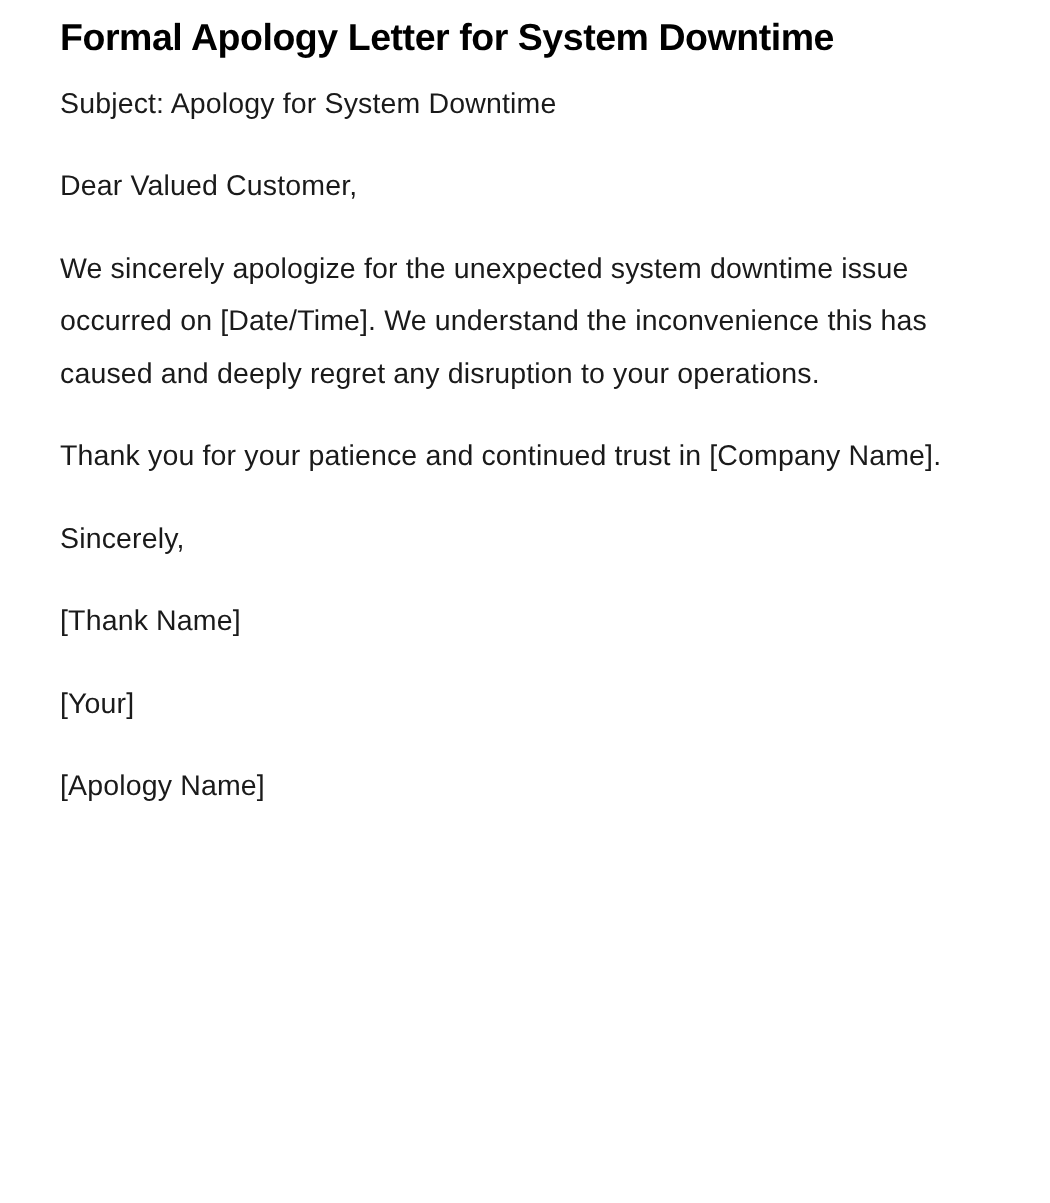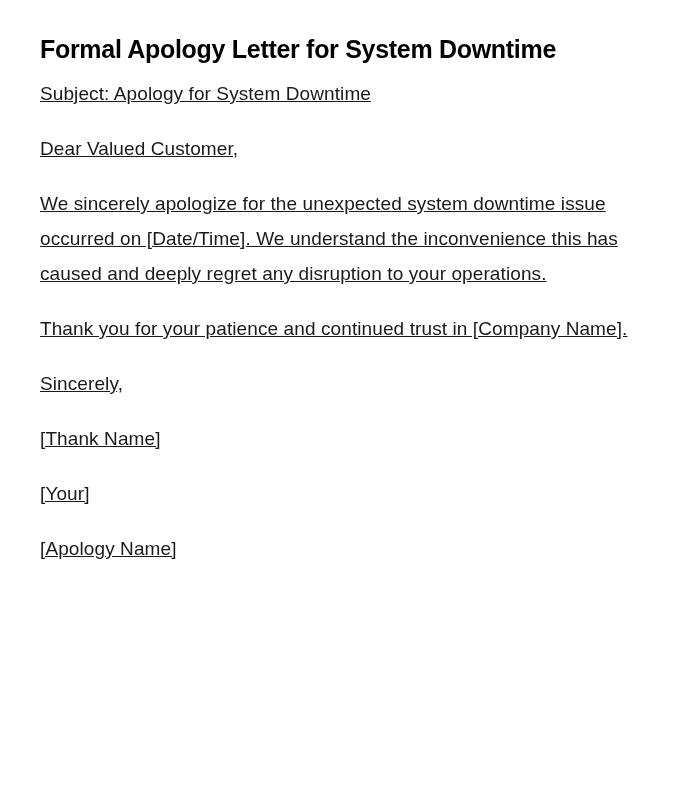--- a/index.html
+++ b/index.html
@@ -1,37 +1,36 @@
 <!DOCTYPE html>
 <html><head>
   <meta charset="utf-8">
   <style>
     html, body { margin: 0; padding: 0; background: #ffffff; }
     body { width: 700px; height: 802px; overflow: hidden; }
     .doc {
       position: relative;
-      padding: 32px 40px 0 40px;
+      padding: 8px 40px 0 40px;
       width: 620px;
       color: #1a1a1a;
       font-family: "Liberation Sans", "DejaVu Sans", sans-serif;
     }
     .title {
       font-size: 25px;
       font-weight: bold;
       color: #000000;
       line-height: 34px;
       margin: 0 0 10px 0;
       letter-spacing: -0.3px;
     }
     .para {
       font-size: 19px;
       line-height: 35px;
       margin: 0 0 20px 0;
       letter-spacing: 0.1px;
-      text-decoration: underline;
     }
   </style>
 </head>
 <body>
 
 <div class="doc">
   <h1 class="title">Formal Apology Letter for System Downtime</h1>
   <p class="para">Subject: Apology for System Downtime</p>
   <p class="para">Dear Valued Customer,</p>
   <p class="para">We sincerely apologize for the unexpected system downtime issue occurred on [Date/Time]. We understand the inconvenience this has caused and deeply regret any disruption to your operations.</p>

